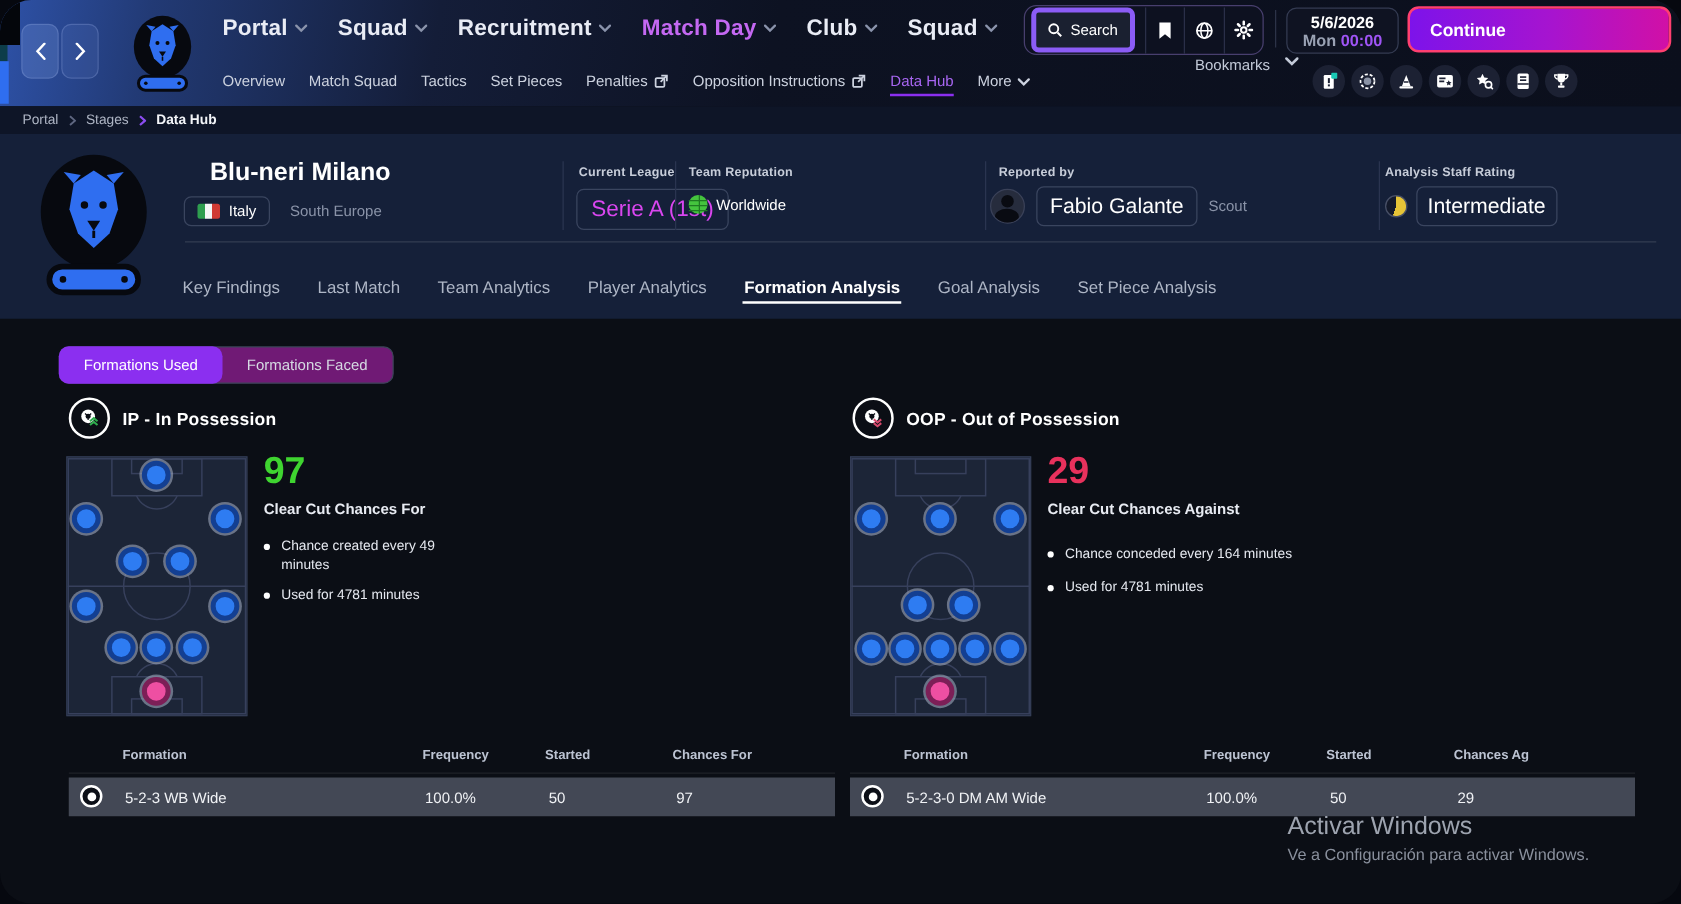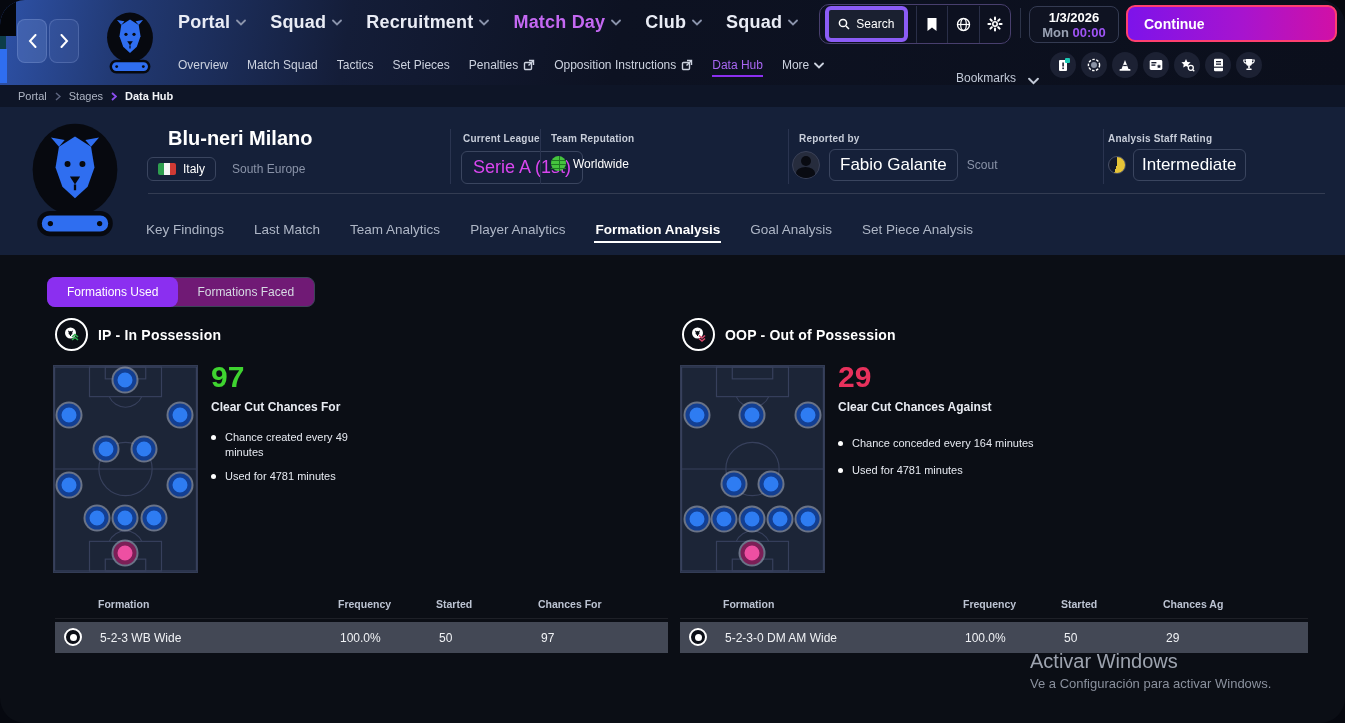--- a/index.html
+++ b/index.html
@@ -35,21 +35,21 @@
   .vsep-top{left:1020px;top:8px;width:1px;height:30px;background:#2c3348;}
   .datebox{left:1029px;top:6px;width:88px;height:35px;border:1px solid #343b52;border-radius:8px;background:#0f1322;
     display:flex;flex-direction:column;align-items:center;justify-content:center;line-height:15px;}
   .date-line1{font-size:13px;font-weight:bold;color:#fff;}
   .date-line2{font-size:13px;font-weight:bold;color:#9aa2b4;}
   .date-time{color:#9f54f5;}
   .continue-btn{left:1126px;top:5px;width:211px;height:37px;border-radius:9px;cursor:pointer;
     background:linear-gradient(90deg,#7d13ea 0%,#a714cf 55%,#d110a6 100%);
     border:2px solid #ff3f70;box-sizing:border-box;display:flex;align-items:center;}
   .continue-btn span{margin-left:16px;font-size:14px;font-weight:bold;color:#fff;}
-  .bookmarks{left:956px;top:45px;height:40px;display:flex;align-items:flex-end;gap:12px;font-size:12px;color:#c3cad8;cursor:pointer;}
+  .bookmarks{left:956px;top:45px;height:40px;display:flex;align-items:flex-start;gap:12px;font-size:12px;color:#c3cad8;cursor:pointer;}
   .quick-icons{left:1050px;top:45px;height:40px;display:flex;align-items:center;gap:5px;}
   .qicon{width:26px;height:26px;border-radius:50%;background:#1c2133;display:flex;align-items:center;justify-content:center;cursor:pointer;color:#fff;}
 
   
   .breadcrumb{left:0;top:85px;width:1345px;height:22px;background:#0e1527;display:flex;align-items:center;gap:8px;padding-left:18px;box-sizing:border-box;}
   .bc-item{font-size:11px;color:#aeb5c4;cursor:pointer;}
   .bc-item.current{color:#f2f4f8;font-weight:bold;}
   .bc-chev{color:#5e6680;}
   .bc-chev.purple{color:#8b4df0;}
 
@@ -254,21 +254,21 @@
               <line x1="12.6" y1="3.4" x2="11.2" y2="4.8"></line>
               <line x1="4.8" y1="11.2" x2="3.4" y2="12.6"></line>
             </g>
           </svg>
         </div>
     </div>
 
     <div class="abs vsep-top"></div>
 
     <div class="abs datebox">
-      <span class="date-line1">1/3/2026</span>
+      <span class="date-line1">5/6/2026</span>
       <span class="date-line2"><span>Mon</span> <span class="date-time">00:00</span></span>
     </div>
 
     <div class="abs continue-btn">
       <span>Continue</span>
     </div>
 
     <div class="abs nav2">
       <div class="nav2-item">
           <span>Overview</span>

